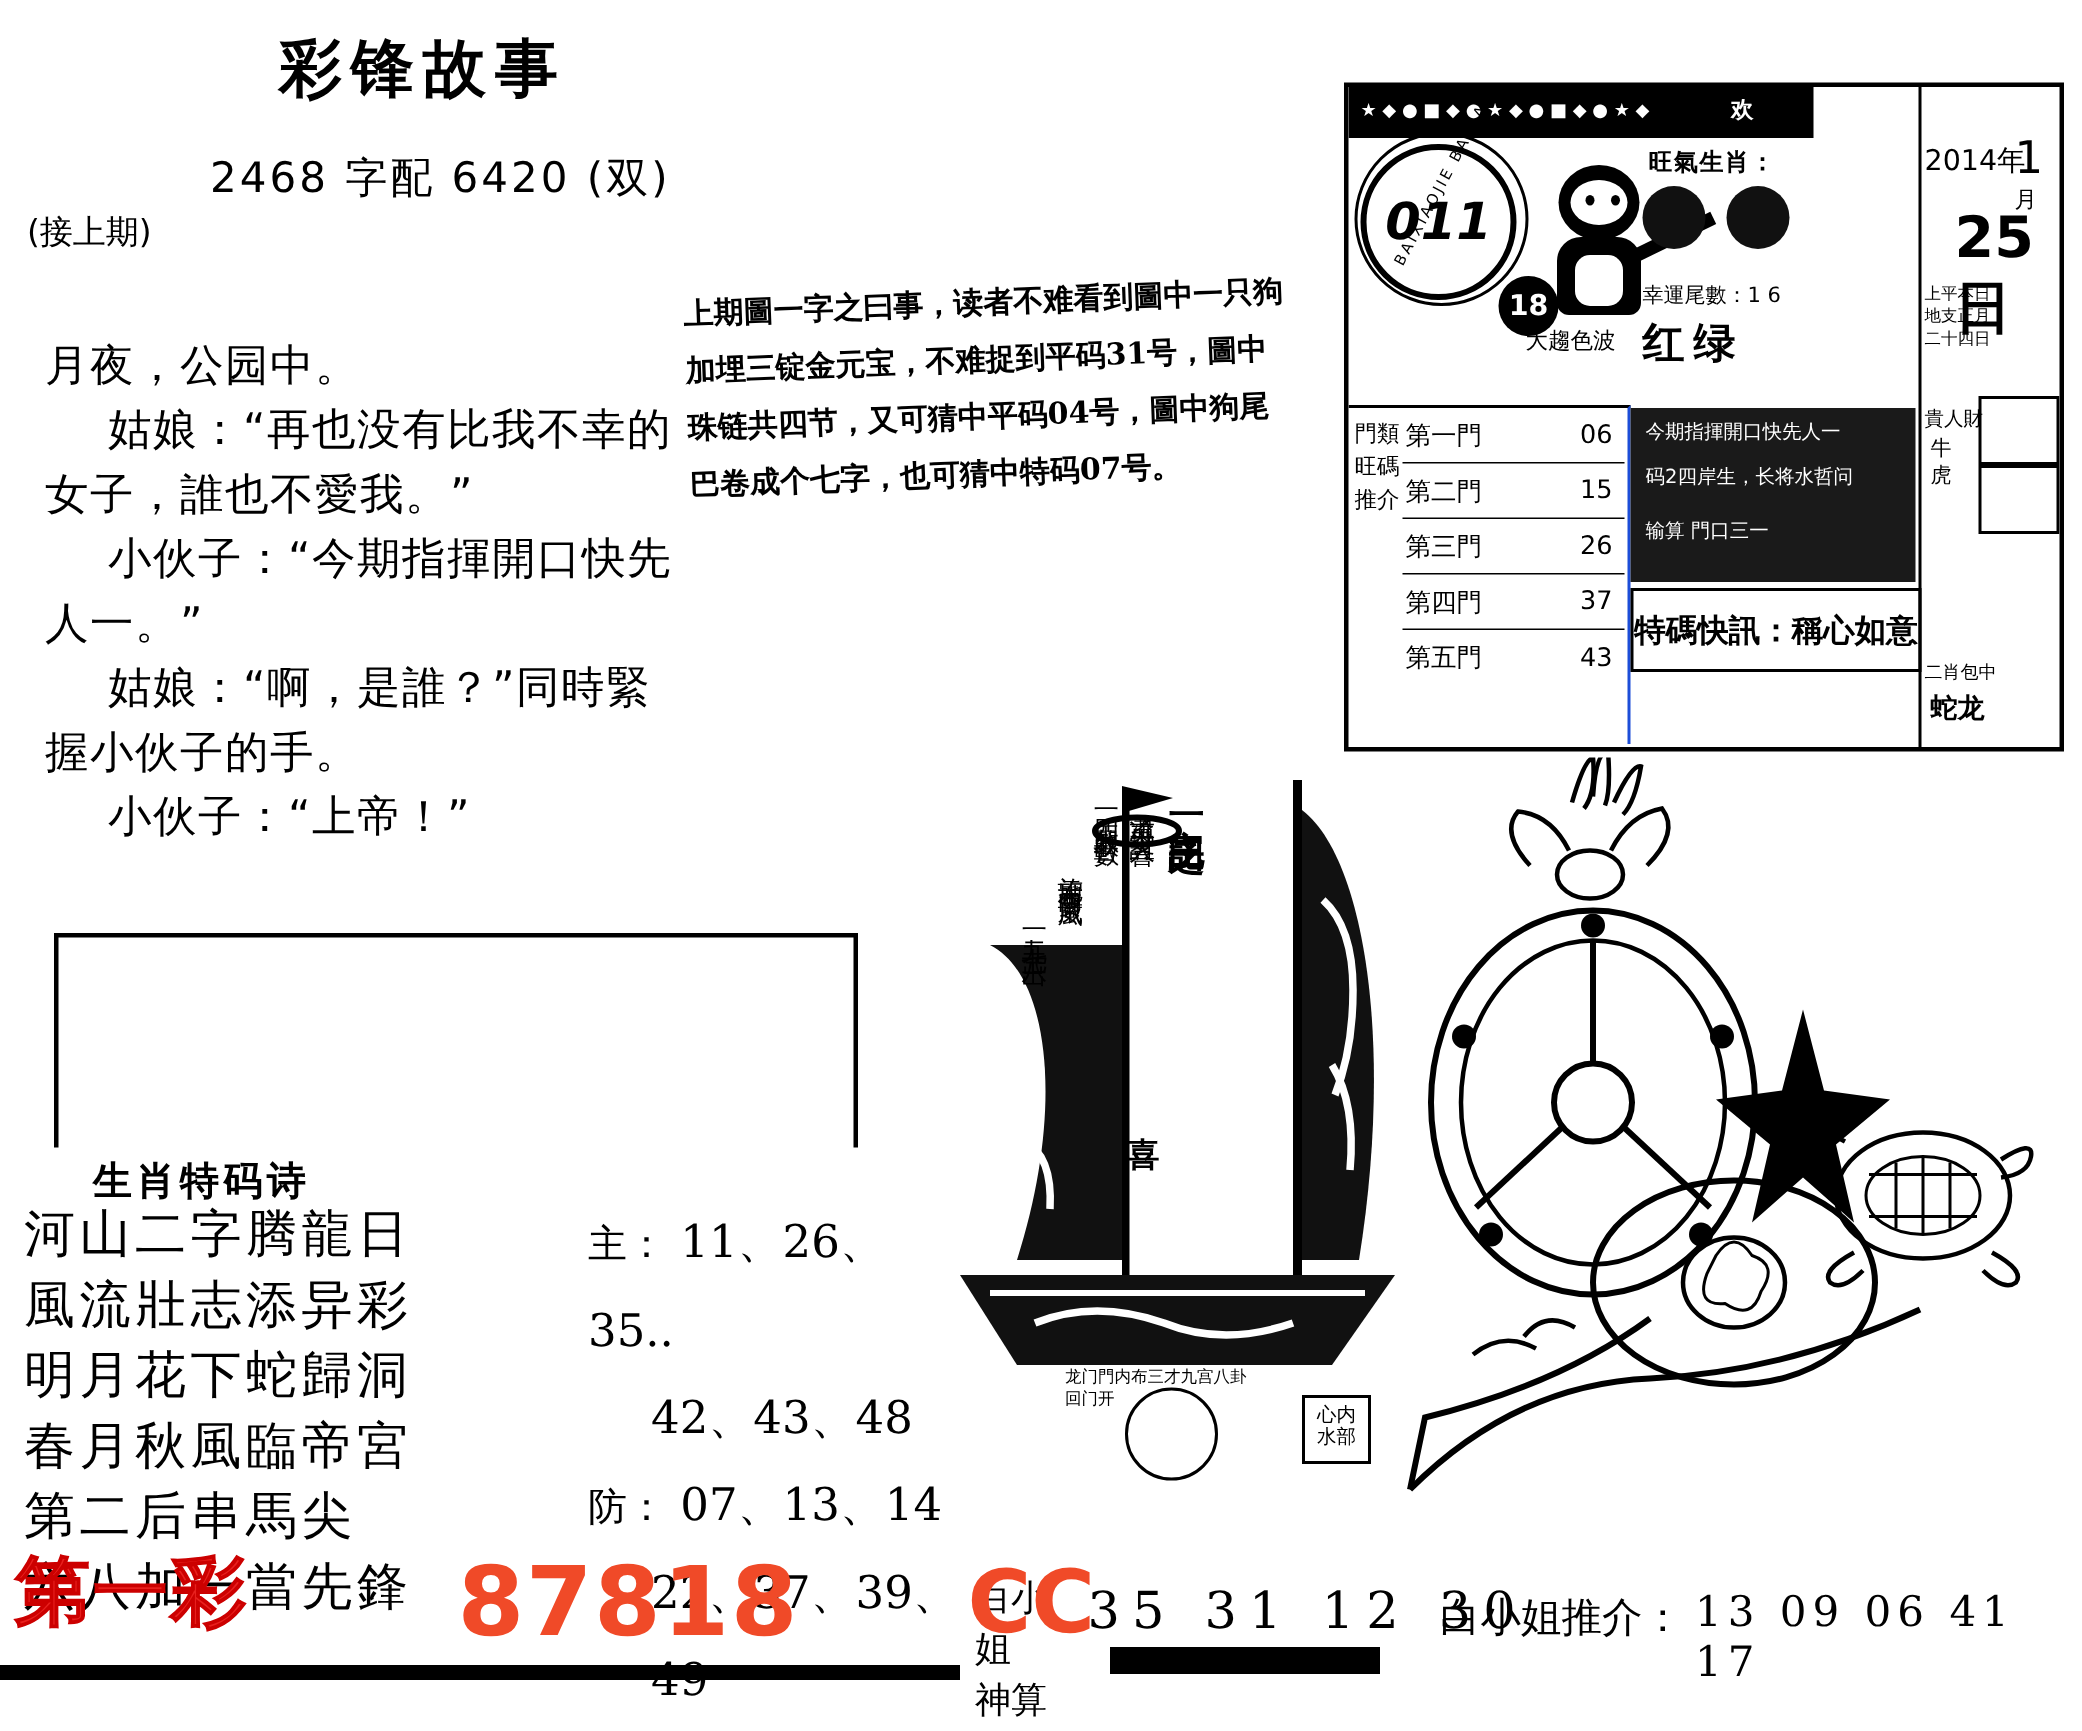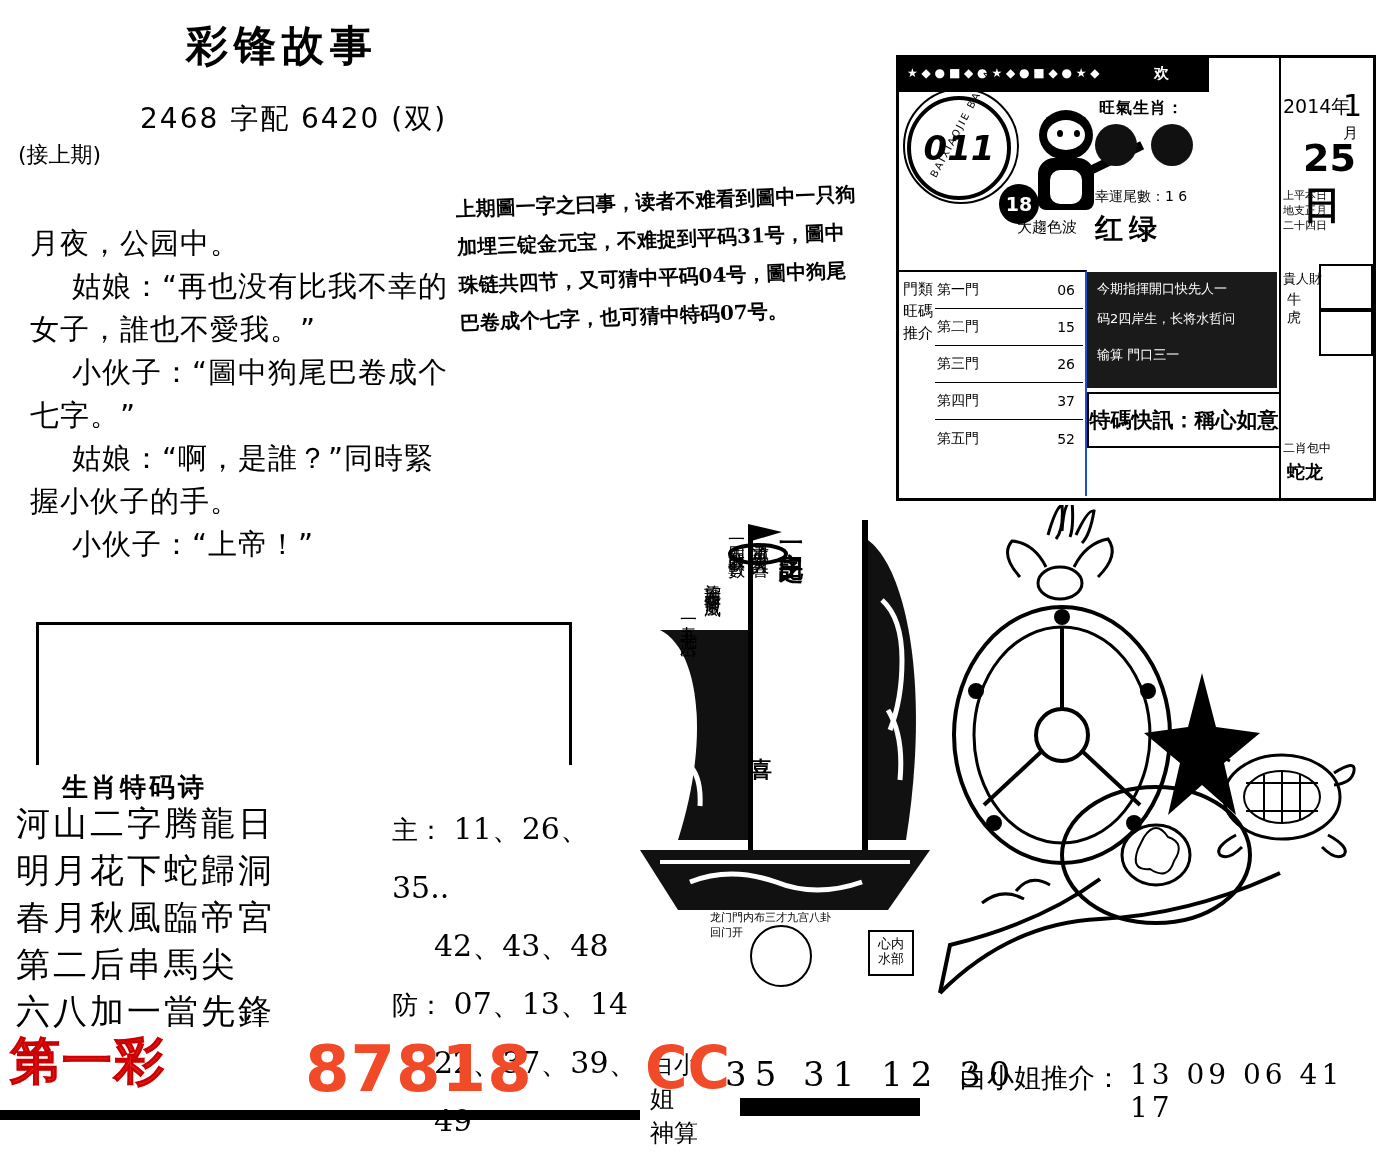--- a/index.html
+++ b/index.html
@@ -89,21 +89,21 @@
   
   #cal-menu{
     position:absolute;left:0;top:212px;width:186px;height:224px;border-top:2px solid #000;
     border-right:2px solid #1d4ed8;
   }
   #cal-menu .vtitle{
     position:absolute;left:4px;top:6px;width:30px;font-size:15px;line-height:22px;text-align:center;
   }
   #cal-menu .mrow{
     position:absolute;left:36px;width:148px;height:37px;border-bottom:1px solid #000;
-    font-size:14px;display:flex;align-items:center;justify-content:space-between;
+    font-size:17px;display:flex;align-items:center;justify-content:space-between;
     padding:0 8px 0 2px;box-sizing:border-box;
   }
   #cal-black{
     position:absolute;left:188px;top:214px;width:190px;height:116px;background:#1a1a1a;
   }
   #cal-black .wline{
     position:absolute;left:10px;color:#fff;font-size:13px;line-height:17px;
   }
   #cal-tema{
     position:absolute;left:188px;top:334px;width:190px;height:52px;border:2px solid #000;
@@ -199,21 +199,21 @@
 </head>
 <body>
 
 <div class="abs" id="title">彩锋故事</div>
 <div class="abs" id="subtitle">2468 字配 6420 (双)</div>
 <div class="abs" id="cont-note">(接上期)</div>
 
 <div class="abs" id="story">
   <p>月夜，公园中。</p>
   <p class="ind">姑娘：“再也没有比我不幸的女子，誰也不愛我。”</p>
-  <p class="ind">小伙子：“圖中狗尾巴卷成个七字。”</p>
+  <p class="ind">小伙子：“今期指揮開口快先人一。”</p>
   <p class="ind">姑娘：“啊，是誰？”同時緊握小伙子的手。</p>
   <p class="ind">小伙子：“上帝！”</p>
 </div>
 
 <div class="abs" id="note">上期圖一字之曰事，读者不难看到圖中一只狗加埋三锭金元宝，不难捉到平码31号，圖中珠链共四节，又可猜中平码04号，圖中狗尾巴卷成个七字，也可猜中特码07号。</div>
 
 <div class="abs" id="calendar">
 
   <div id="cal-topstripe">
     <span class="mini" style="left:8px;">★ ◆ ● ■ ◆ ● ★ ◆ ● ■ ◆ ● ★ ◆</span>
@@ -257,21 +257,21 @@
     <div class="mrow" style="top:74px;">
       <span>第三門</span>
       <span>26</span>
     </div>
     <div class="mrow" style="top:111px;">
       <span>第四門</span>
       <span>37</span>
     </div>
     <div class="mrow" style="top:148px;border-bottom:none;">
       <span>第五門</span>
-      <span>52</span>
+      <span>43</span>
     </div>
   </div>
 
   <div id="cal-black">
     <span class="wline" style="top:8px;">今期指揮開口快先人一</span>
     <span class="wline" style="top:38px;">码2四岸生，长将水哲问</span>
     <span class="wline" style="top:74px;">输算     門口三一</span>
   </div>
 
   <div id="cal-tema">特碼快訊：稱心如意</div>
@@ -292,20 +292,21 @@
     <div id="cal-xiaojie">二肖包中</div>
     <div id="cal-shelong">蛇龙</div>
   </div>
 </div>
 
 <div class="abs" id="bracket"></div>
 
 <div class="abs" id="poem-title">生肖特码诗</div>
 <div class="abs" id="poem">
   <div>河山二字腾龍日</div>
+  <div>風流壯志添异彩</div>
   <div>明月花下蛇歸洞</div>
   <div>春月秋風臨帝宮</div>
   <div>第二后串馬尖</div>
   <div>六八加一當先鋒</div>
 </div>
 
 <div class="abs" id="numbers">
   <div>
     <span class="lbl">主：</span>
     <span>11、26、35..</span>

